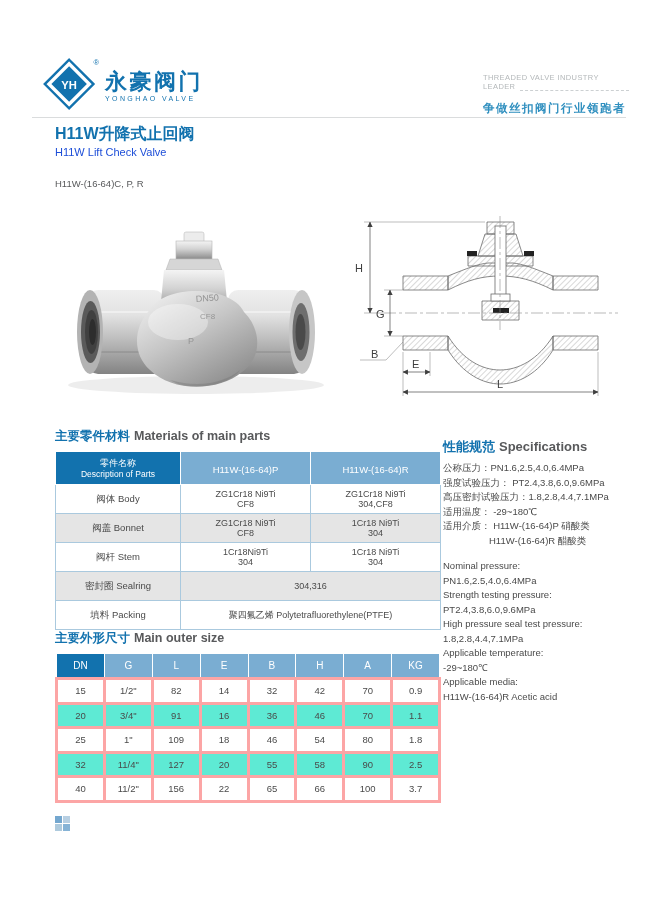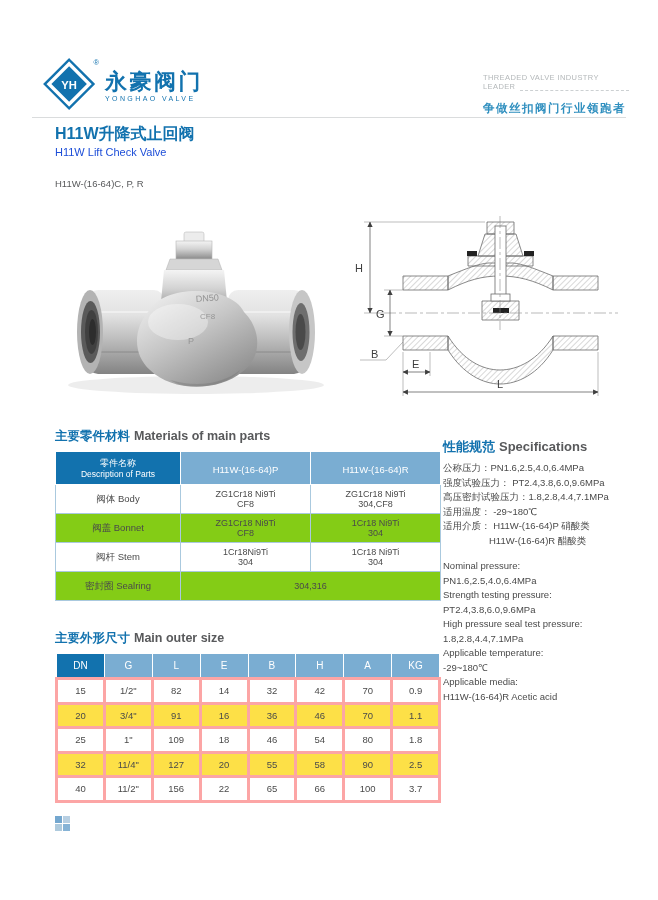--- a/index.html
+++ b/index.html
@@ -37,39 +37,39 @@
   
   .materials{position:absolute;left:55px;top:428px;width:386px;}
   .materials table{border-collapse:collapse;width:386px;margin-top:6px;table-layout:fixed;}
   .materials th{color:#fff;font-weight:normal;border:1.5px solid #fff;height:32px;padding:0;}
   .materials .th-dark{background:#1272ae;width:124px;}
   .materials .th-light{background:#7aadd2;}
   .materials th .h-cn{display:block;font-size:9px;line-height:11px;}
   .materials th .h-en{display:block;font-size:8.5px;line-height:10px;}
   .materials th .h-model{font-size:9.5px;}
   .materials td{border:1px solid #aac9de;font-size:9px;color:#4a4a4a;text-align:center;height:28px;line-height:10.5px;background:#fff;padding:0;}
-  .materials tr.alt td{background:#84cc16;}
+  .materials tr.alt td{background:#e5e5e5;}
   .materials td.part{font-size:9.5px;}
 
   
   .specs{position:absolute;left:443px;top:438px;width:207px;}
   .specs .section-title{font-size:13px;}
   .spec-block{margin-top:5px;}
   .spec-line{font-size:9.5px;color:#4a4a4a;line-height:14.5px;white-space:nowrap;}
   .spec-line.indent{padding-left:46px;}
   .spec-gap{height:11px;}
 
   
   .sizes{position:absolute;left:55px;top:630px;width:386px;}
   .sizes table{border-collapse:collapse;width:386px;margin-top:6px;table-layout:fixed;}
   .sizes th{color:#fff;font-weight:normal;font-size:10px;border:1.5px solid #fff;height:23px;padding:0;}
   .sizes .th-dark{background:#1272ae;}
   .sizes .th-light{background:#7aadd2;}
   .sizes td{border:3px solid #fca5a5;font-size:9.5px;color:#4a4a4a;text-align:center;height:21.5px;background:#fff;padding:0;}
-  .sizes tr.alt td{background:#fde047;}
+  .sizes tr.alt td{background:#5eead4;}
 
   
   .footer-squares{position:absolute;left:55px;top:816px;display:grid;grid-template-columns:7px 7px;grid-template-rows:7px 7px;gap:1px;}
   .sq1{background:#74a7cf;}.sq2{background:#b7cfe2;}.sq3{background:#aecadd;}.sq4{background:#86b3d6;}
 
   svg text{font-family:"Liberation Sans",sans-serif;}
 </style>
 </head>
 <body>
 
@@ -263,20 +263,24 @@
             </td>
         <td>
               <div>1Cr18 Ni9Ti</div>
               <div>304</div>
             </td>
       </tr>
       <tr class="alt">
         <td class="part">密封圈 Sealring</td>
         <td colspan="2">304,316</td>
       </tr>
+      <tr>
+        <td class="part">填料 Packing</td>
+        <td colspan="2">聚四氟乙烯 Polytetrafluorethylene(PTFE)</td>
+      </tr>
     </tbody>
       </table>
   </div>
 
   <div class="specs">
     <div class="section-title">
       <span class="cn">性能规范</span><span class="en">Specifications</span>
     </div>
     <div class="spec-block">
       <div class="spec-line">公称压力：PN1.6,2.5,4.0,6.4MPa</div>

